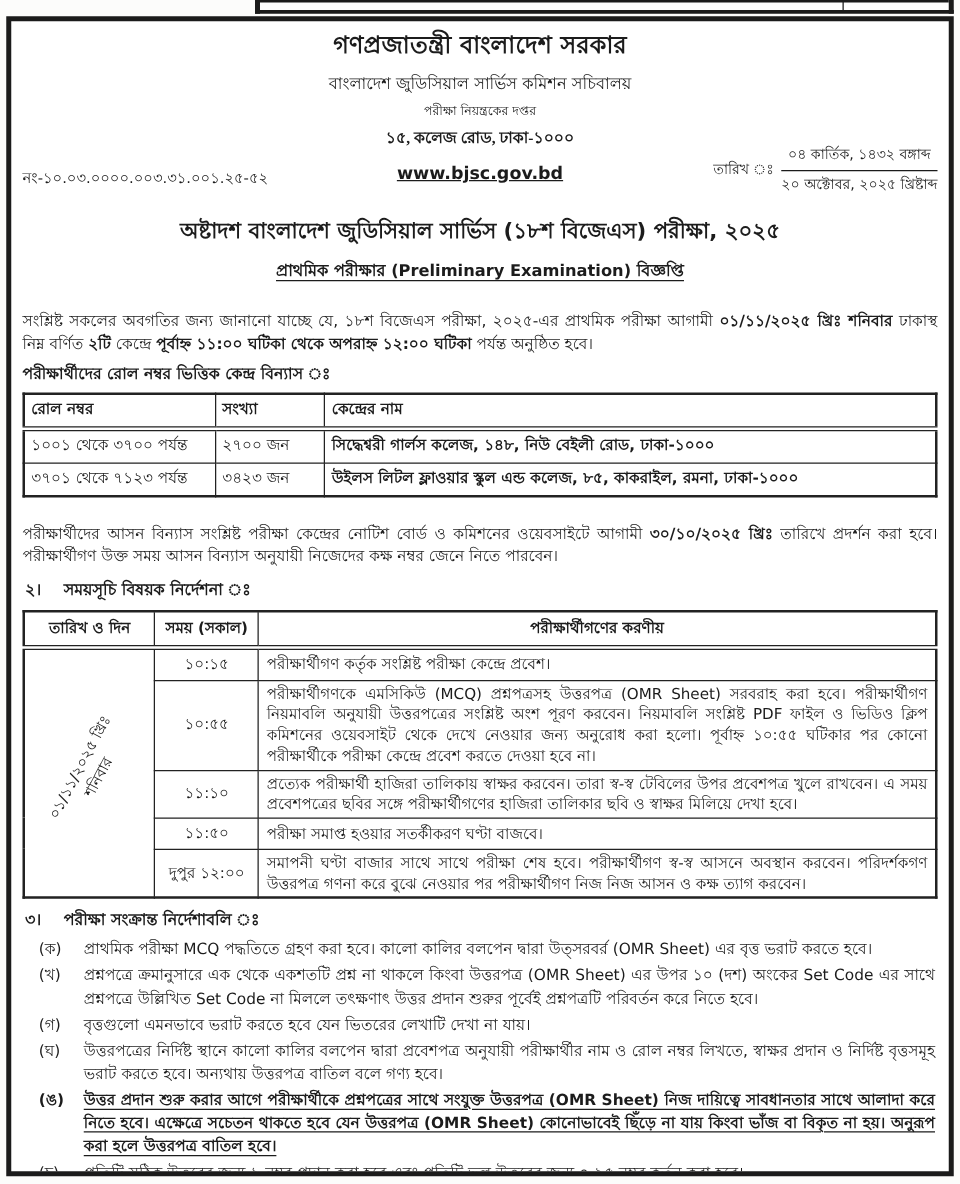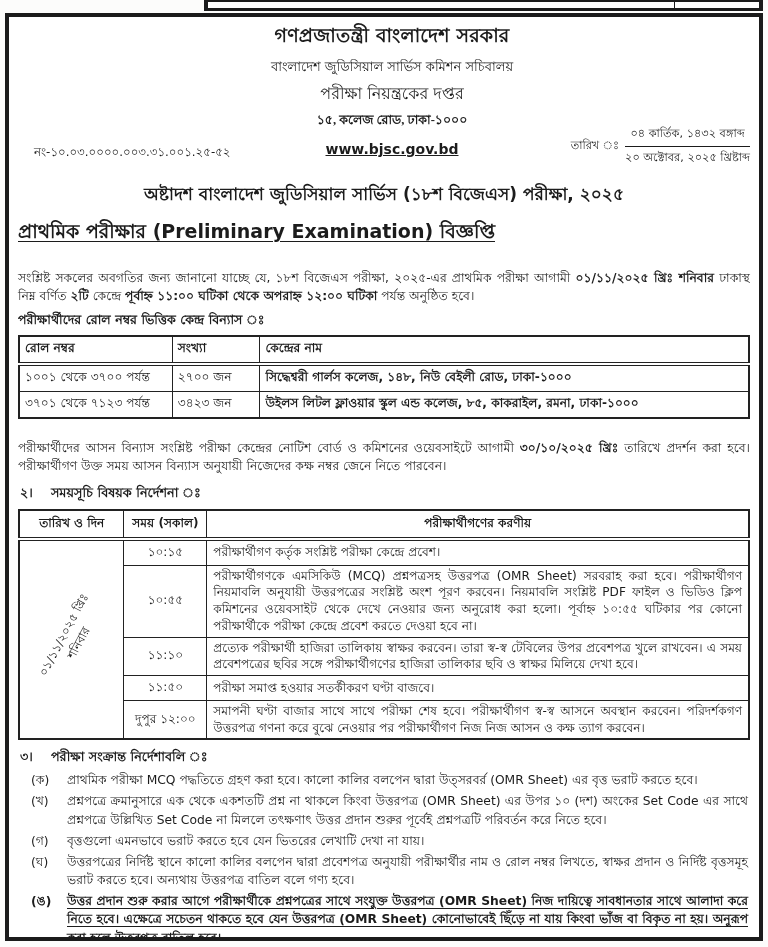--- a/index.html
+++ b/index.html
@@ -2,21 +2,21 @@
 <html lang="bn"><head>
 <meta charset="utf-8">
 <style>
   html,body{margin:0;padding:0;}
   body{
     width:768px;height:947px;background:#fcfcfb;color:#1c1c1c;
     font-family:"DejaVu Sans","Liberation Sans",sans-serif;
     position:relative;overflow:hidden;
   }
   .b{font-weight:bold;}
-  .center{text-align:center;margin-left:16px;}
+  .center{text-align:center;}
 
   
   .top-partial{
     position:absolute;top:0;left:204px;right:5px;height:8px;
     border-left:4px solid #1b1b1b;border-right:4px solid #1b1b1b;
     border-bottom:3px solid #1b1b1b;background:#fff;
   }
   .top-partial::before{
     content:"";position:absolute;left:0;right:0;top:0;border-top:2px solid #1b1b1b;
   }
@@ -25,32 +25,32 @@
   
   .frame{
     position:absolute;left:5px;right:5px;top:13px;bottom:6px;
     border:4px solid #1b1b1b;background:#fff;
     padding:4px 9px 2px 9px;overflow:hidden;
   }
 
   
   .h-govt{font-size:19px;font-weight:bold;letter-spacing:.2px;}
   .h-org{font-size:13px;margin-top:4px;}
-  .h-office{font-size:16px;margin-top:3px;}
+  .h-office{font-size:10px;margin-top:3px;}
   .h-addr{font-size:12.5px;font-weight:bold;margin-top:3px;font-family:Liberation Serif, serif;}
   .h-site-row{position:relative;height:38px;margin-top:1px;}
   .h-site{display:inline-block;font-size:14px;font-weight:bold;text-decoration:underline;margin-top:9px;}
   .memo{position:absolute;left:0;bottom:7px;font-size:11.8px;}
   .date-block{position:absolute;right:0;bottom:2px;display:flex;align-items:center;gap:6px;font-size:11.3px;}
   .date-frac{display:inline-block;text-align:center;}
   .date-frac .top{display:block;padding:0 5px 2px 5px;border-bottom:1.5px solid #1b1b1b;}
   .date-frac .bot{display:block;padding-top:2px;}
 
   .title1{font-size:17px;font-weight:bold;text-align:center;margin-top:11px;}
-  .title2{font-size:19px;font-weight:bold;text-align:left;margin-top:8px;text-decoration:underline;text-underline-offset:3px;}
+  .title2{font-size:13px;font-weight:bold;text-align:center;margin-top:8px;text-decoration:underline;text-underline-offset:3px;}
 
   .para{font-size:12.3px;line-height:1.5;text-align:justify;margin-top:20px;}
   .sec-label{font-size:12.6px;font-weight:bold;margin-top:5px;}
   .sec-head{font-size:12.8px;font-weight:bold;margin-top:7px;display:flex;gap:18px;}
   .sec-head .no{margin-left:2px;}
 
   table{width:100%;border-collapse:collapse;background:#fff;}
   .t1{margin-top:4px;border:2.5px solid #222;font-size:12.2px;}
   .t1 th,.t1 td{border:1.5px solid #222;padding:2px 5px;text-align:left;height:21px;}
   .t1 thead th{font-weight:bold;border-bottom:4px double #222;}

